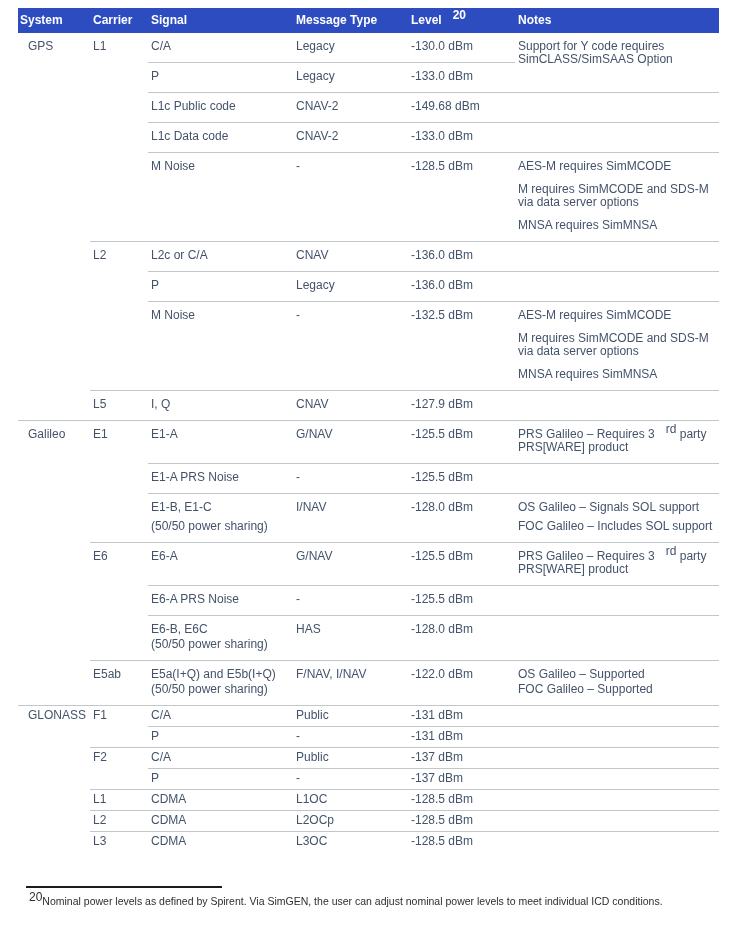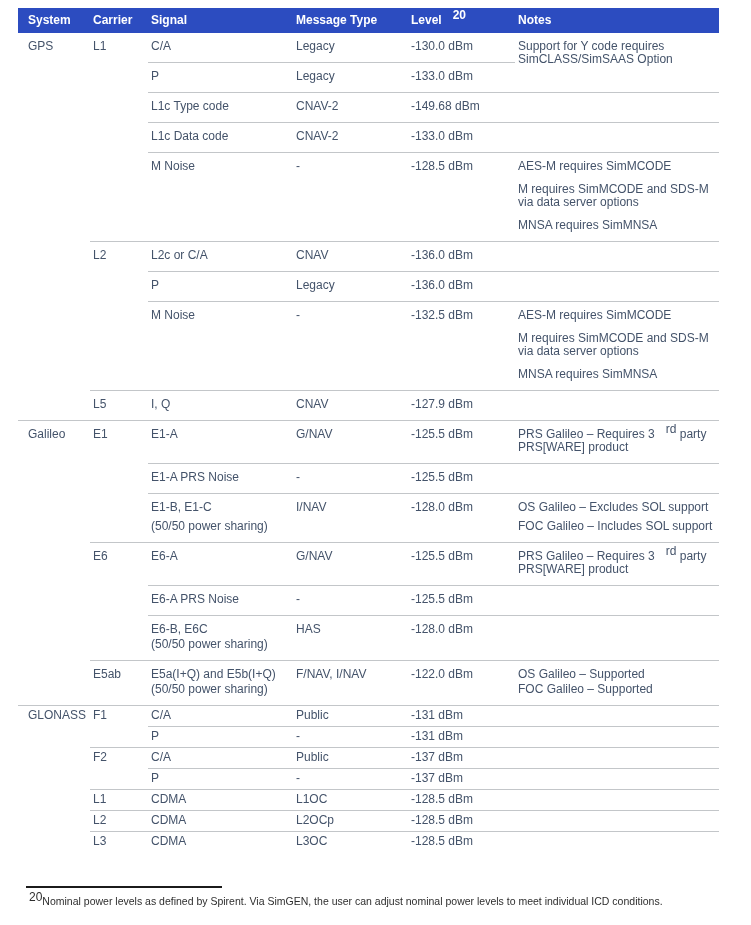--- a/index.html
+++ b/index.html
@@ -20,21 +20,21 @@
   col.c-system{width:72px;}
   col.c-carrier{width:58px;}
   col.c-signal{width:145px;}
   col.c-message{width:115px;}
   col.c-level{width:107px;}
   col.c-notes{width:204px;}
   th{
     background:#2c4cc0;color:#ffffff;text-align:left;font-weight:bold;
     padding:6px 2px 6px 3px;font-size:12px;
   }
-  th.col-system{padding-left:10px;margin-left:30px;}
+  th.col-system{padding-left:2px;margin-left:30px;}
   td{
     vertical-align:top;
     padding:7px 4px 9px 3px;
   }
   td.col-system{padding-left:10px;}
   tr.compact td{padding-top:3px;padding-bottom:4px;}
   td.bb{border-bottom:1px solid #c3c6c9;}
   sup{font-size:12px;line-height:0;margin-left:11px;}
   .line{min-height:13px;}
   .footnote-area{margin-left:18px;margin-top:34px;}
@@ -93,21 +93,21 @@
           </td>
           <td class="col-message bb">
             <div class="line">Legacy</div>
           </td>
           <td class="col-level bb">
             <div class="line">-133.0 dBm</div>
           </td>
         </tr>
         <tr>
           <td class="col-signal bb">
-            <div class="line">L1c Type code</div>
+            <div class="line">L1c Public code</div>
           </td>
           <td class="col-message bb">
             <div class="line">CNAV-2</div>
           </td>
           <td class="col-level bb">
             <div class="line">-149.68 dBm</div>
           </td>
           <td class="col-notes bb"></td>
         </tr>
         <tr>
@@ -233,21 +233,21 @@
             <div class="line">E1-B, E1-C</div>
             <div class="line" style="margin-top: 6px;">(50/50 power sharing)</div>
           </td>
           <td class="col-message bb">
             <div class="line">I/NAV</div>
           </td>
           <td class="col-level bb">
             <div class="line">-128.0 dBm</div>
           </td>
           <td class="col-notes bb">
-            <div class="line">OS Galileo – Excludes SOL support</div>
+            <div class="line">OS Galileo – Signals SOL support</div>
             <div class="line" style="margin-top: 6px;">FOC Galileo – Includes SOL support</div>
           </td>
         </tr>
         <tr>
           <td class="col-carrier bb" rowspan="3">
             <div class="line">E6</div>
           </td>
           <td class="col-signal bb">
             <div class="line">E6-A</div>
           </td>

